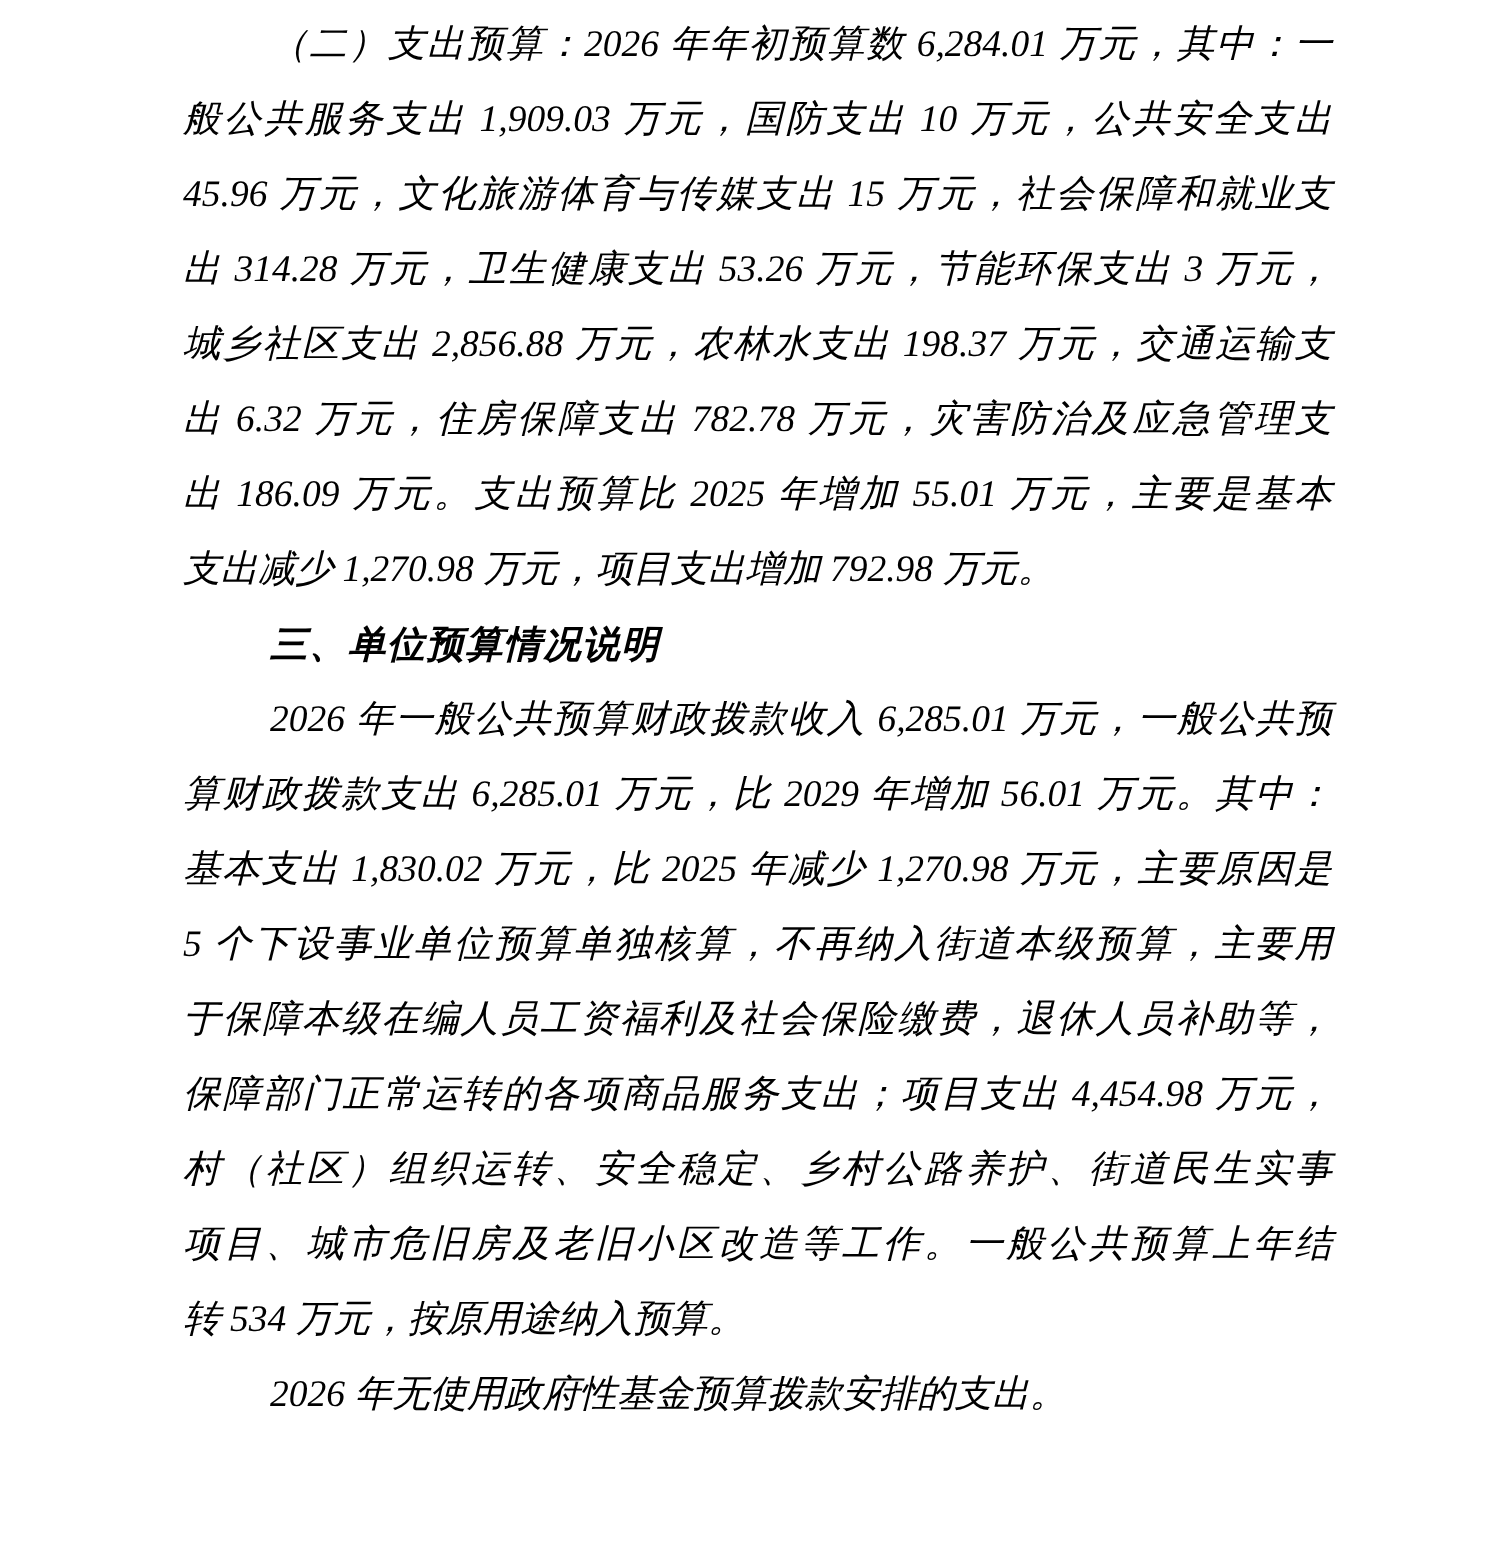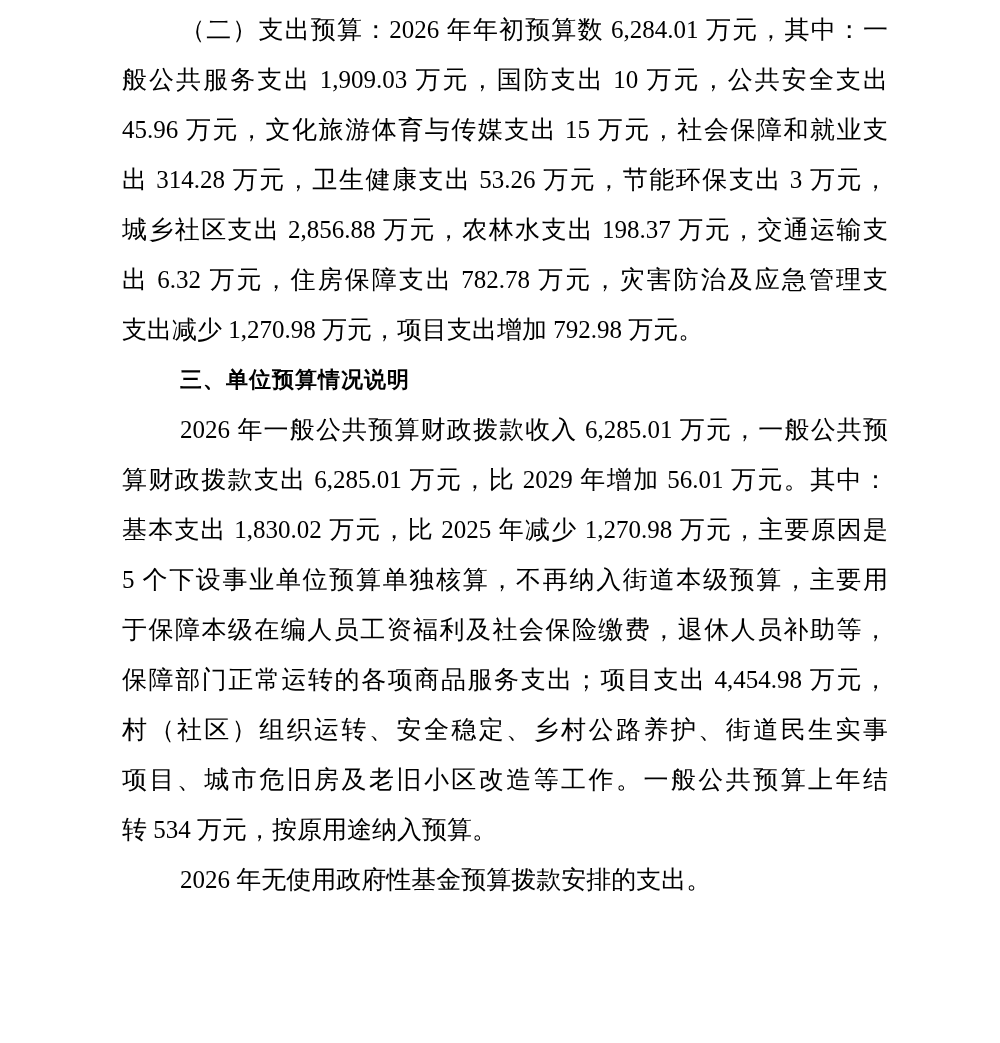--- a/index.html
+++ b/index.html
@@ -10,55 +10,56 @@
   .page {
     position: relative;
     width: 1000px;
     height: 1043px;
     background: #ffffff;
     overflow: hidden;
   }
   .doc {
     padding: 5px 112px 0 122px; 
   }
-  .para { margin: 0; }
+  .para { margin: 0; font-style: italic; }
   .line {
     font-family: "Liberation Serif", serif;
     font-size: 25px;
     line-height: 50px;
     color: #000000;
     text-align: justify;
     text-align-last: left;
     white-space: normal;
   }
   .line.just {
     text-align-last: justify;
   }
   .line.indent {
     text-indent: 58px; 
   }
   .para.heading .line {
     font-family: "Liberation Sans", sans-serif;
     font-weight: bold;
-    font-size: 22px;
+    font-size: 25px;
     letter-spacing: 1px;
   }
 </style>
 </head>
 <body>
 
 <div class="page">
   <div class="doc" id="doc">
       <div class="para body">
         <div class="line just indent">（二）支出预算：2026 年年初预算数 6,284.01 万元，其中：一</div>
         <div class="line just">般公共服务支出 1,909.03 万元，国防支出 10 万元，公共安全支出</div>
         <div class="line just">45.96 万元，文化旅游体育与传媒支出 15 万元，社会保障和就业支</div>
         <div class="line just">出 314.28 万元，卫生健康支出 53.26 万元，节能环保支出 3 万元，</div>
         <div class="line just">城乡社区支出 2,856.88 万元，农林水支出 198.37 万元，交通运输支</div>
         <div class="line just">出 6.32 万元，住房保障支出 782.78 万元，灾害防治及应急管理支</div>
+        <div class="line just">出 186.09 万元。支出预算比 2025 年增加 55.01 万元，主要是基本</div>
         <div class="line">支出减少 1,270.98 万元，项目支出增加 792.98 万元。</div>
       </div>
       <div class="para heading">
         <div class="line indent">三、单位预算情况说明</div>
       </div>
       <div class="para body">
         <div class="line just indent">2026 年一般公共预算财政拨款收入 6,285.01 万元，一般公共预</div>
         <div class="line just">算财政拨款支出 6,285.01 万元，比 2029 年增加 56.01 万元。其中：</div>
         <div class="line just">基本支出 1,830.02 万元，比 2025 年减少 1,270.98 万元，主要原因是</div>
         <div class="line just">5 个下设事业单位预算单独核算，不再纳入街道本级预算，主要用</div>

